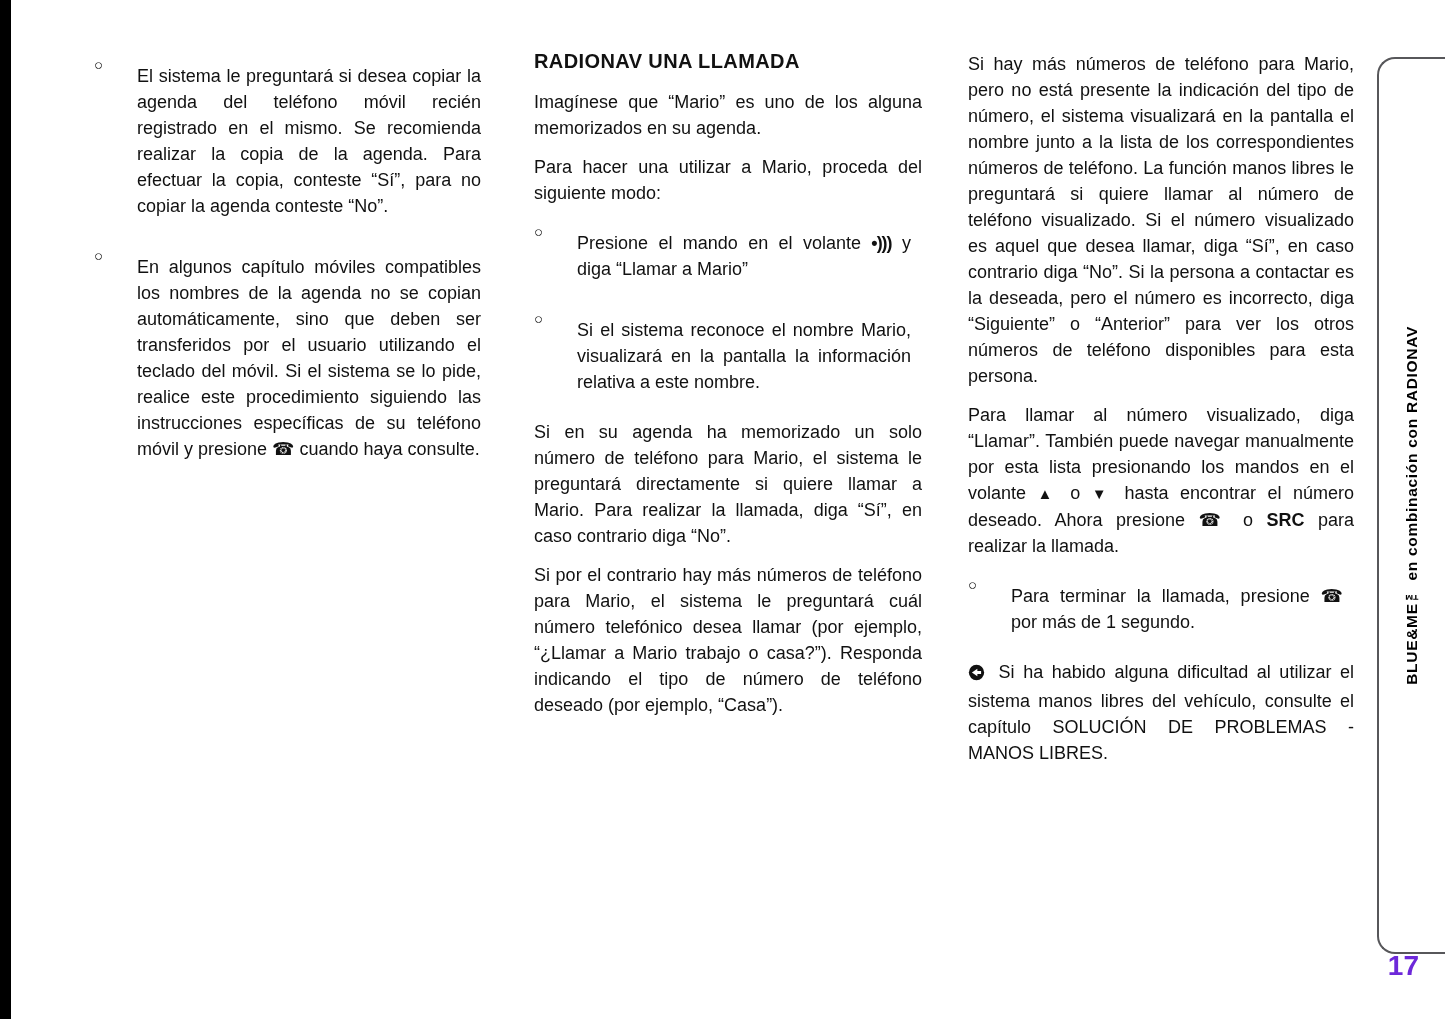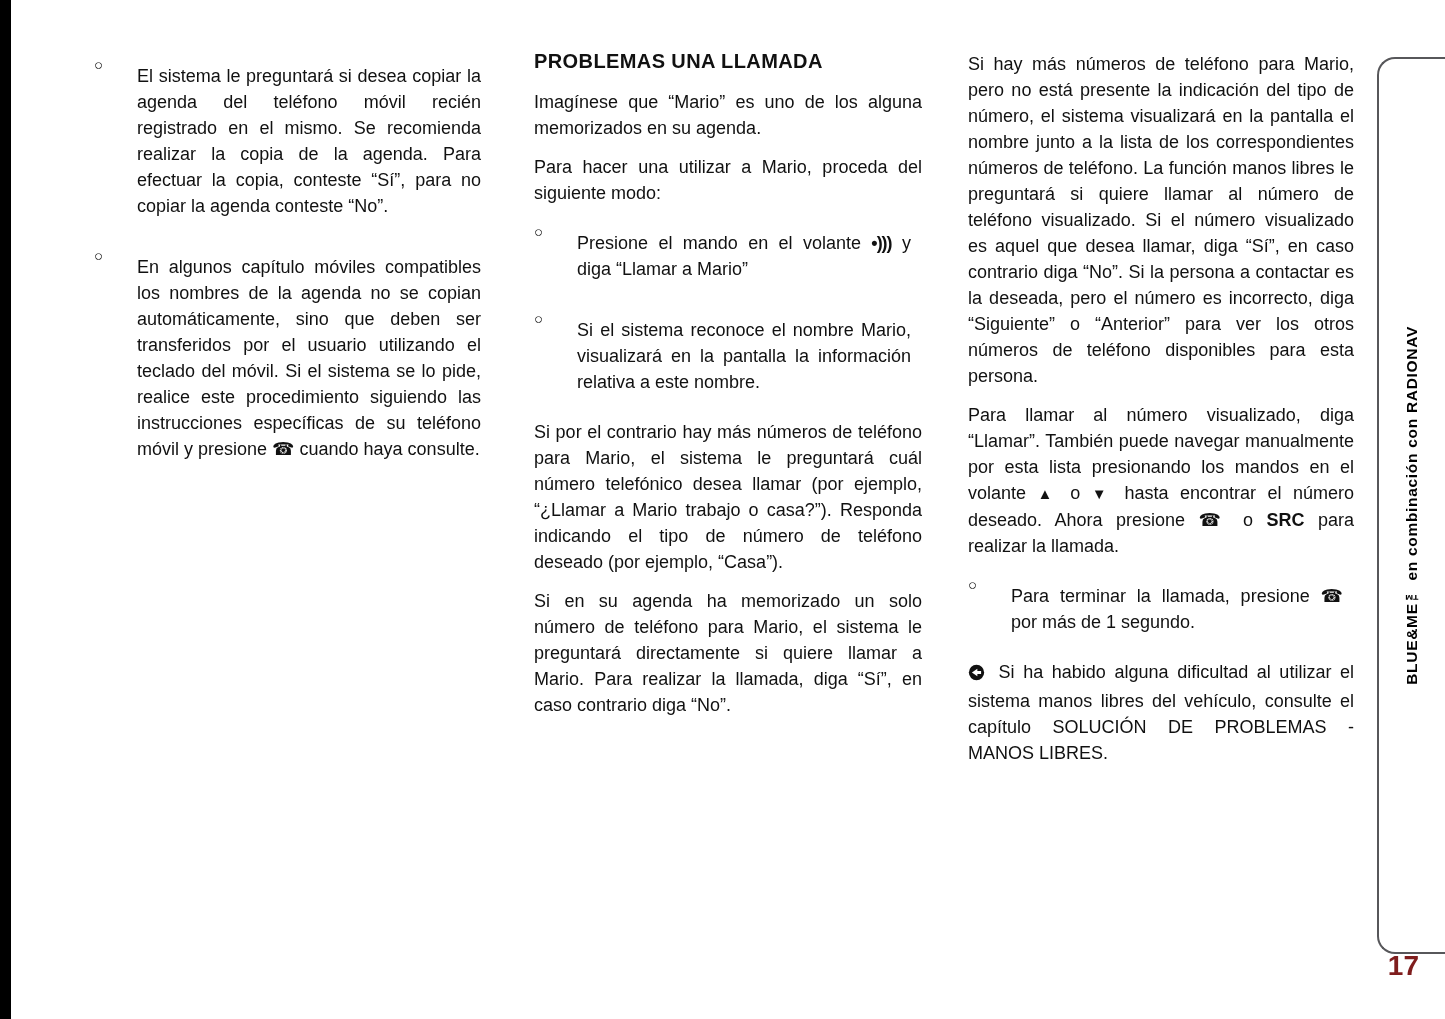--- a/index.html
+++ b/index.html
@@ -39,21 +39,21 @@
     background:#fff;
   }
   .tab-label {
     writing-mode:vertical-rl; transform:rotate(180deg);
     font-weight:bold; font-size:15.5px; letter-spacing:0.7px;
     white-space:nowrap; color:#000;
   }
 
   .pagenum {
     position:absolute; right:26px; top:950px;
-    font-size:28px; font-weight:bold; color:#7f1d1d;
+    font-size:28px; font-weight:bold; color:#6d28d9;
   }
 </style>
 </head>
 <body>
 
 <div class="page">
 
   <div class="spine"></div>
 
   <section class="col col1">
@@ -65,37 +65,37 @@
       <span class="bmark">○</span>
       <p class="jt">
         <span>En algunos capítulo móviles compatibles los nombres de la agenda no se copian automáticamente, sino que deben ser transferidos por el usuario utilizando el teclado del móvil. Si el sistema se lo pide, realice este procedimiento siguiendo las instrucciones específicas de su teléfono móvil y presione</span>
         <span class="phone">☎</span>
         <span>cuando haya consulte.</span>
       </p>
     </div>
   </section>
 
   <section class="col col2">
-    <h2 class="heading">PROBLEMAS UNA LLAMADA</h2>
+    <h2 class="heading">RADIONAV UNA LLAMADA</h2>
     <p class="jt">Imagínese que “Mario” es uno de los alguna memorizados en su agenda.</p>
     <p class="jt">Para hacer una utilizar a Mario, proceda del siguiente modo:</p>
     <div class="bullet">
       <span class="bmark">○</span>
       <p class="jt">
         <span>Presione el mando en el volante</span>
         <span class="voice">•)))</span>
         <span>y diga “Llamar a Mario”</span>
       </p>
     </div>
     <div class="bullet">
       <span class="bmark">○</span>
       <p class="jt">Si el sistema reconoce el nombre Mario, visualizará en la pantalla la información relativa a este nombre.</p>
     </div>
+    <p class="jt">Si en su agenda ha memorizado un solo número de teléfono para Mario, el sistema le preguntará directamente si quiere llamar a Mario. Para realizar la llamada, diga “Sí”, en caso contrario diga “No”.</p>
     <p class="jt">Si por el contrario hay más números de teléfono para Mario, el sistema le preguntará cuál número telefónico desea llamar (por ejemplo, “¿Llamar a Mario trabajo o casa?”). Responda indicando el tipo de número de teléfono deseado (por ejemplo, “Casa”).</p>
-    <p class="jt">Si en su agenda ha memorizado un solo número de teléfono para Mario, el sistema le preguntará directamente si quiere llamar a Mario. Para realizar la llamada, diga “Sí”, en caso contrario diga “No”.</p>
   </section>
 
   <section class="col col3">
     <p class="jt">Si hay más números de teléfono para Mario, pero no está presente la indicación del tipo de número, el sistema visualizará en la pantalla el nombre junto a la lista de los correspondientes números de teléfono. La función manos libres le preguntará si quiere llamar al número de teléfono visualizado. Si el número visualizado es aquel que desea llamar, diga “Sí”, en caso contrario diga “No”. Si la persona a contactar es la deseada, pero el número es incorrecto, diga “Siguiente” o “Anterior” para ver los otros números de teléfono disponibles para esta persona.</p>
     <p class="jt">
       <span>Para llamar al número visualizado, diga “Llamar”. También puede navegar manualmente por esta lista presionando los mandos en el volante</span>
       <span class="tri">▲</span>
       <span>o</span>
       <span class="tri">▼</span>
       <span>hasta encontrar el número deseado. Ahora presione</span>

